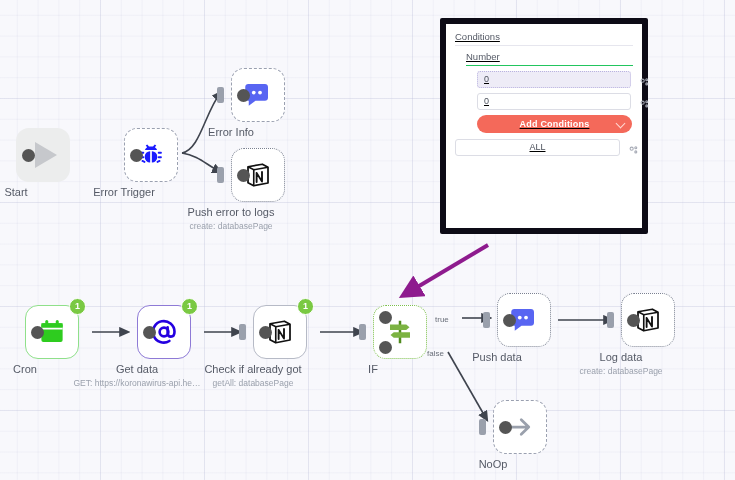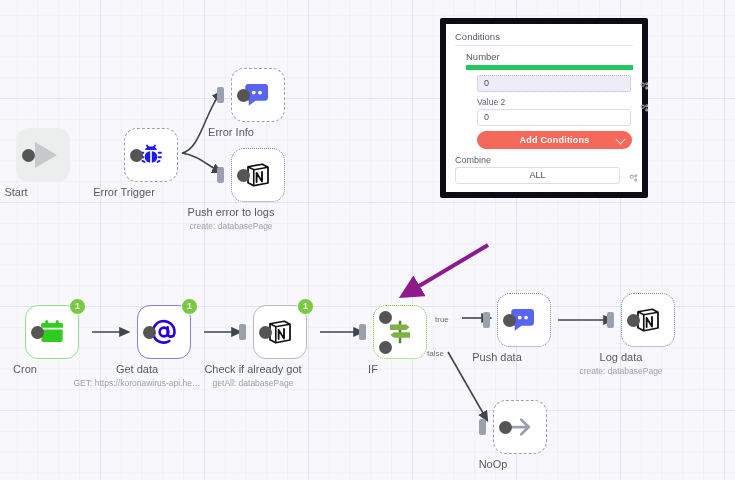--- a/index.html
+++ b/index.html
@@ -65,31 +65,31 @@
   
   .ico{width:30px;height:30px;display:block;}
   .play-tri{
     width:0;height:0;border-left:22px solid #c6c8cc;
     border-top:13px solid transparent;border-bottom:13px solid transparent;
     margin-left:5px;
   }
 
   
   #panel{
-    position:absolute;left:440px;top:18px;width:208px;height:180px;
-    background:#0d0b16;border-radius:2px;box-sizing:border-box;padding:6px;
+    position:absolute;left:440px;top:18px;width:208px;height:216px;
+    background:#0d0b16;border-radius:2px;box-sizing:border-box;padding:6px;text-decoration:underline;
   }
   #panelInner{
     background:#fff;width:100%;height:100%;box-sizing:border-box;
     padding:7px 9px 8px 9px;position:relative;
   }
   .sec-title{font-size:9.5px;color:#555a66;padding-bottom:3px;
              border-bottom:1px solid #e6e6ee;margin-bottom:5px;}
   .sub-title{font-size:9.5px;color:#555a66;padding-bottom:3px;margin-left:11px;
-             border-bottom:5px solid #22c55e;margin-bottom:5px;}
+             border-bottom:1px solid #22c55e;margin-bottom:5px;}
   .fld{margin-left:22px;position:relative;margin-bottom:5px;}
   .flabel{font-size:8.5px;color:#5a5f6b;margin-bottom:2px;}
   .finput{
     height:17px;box-sizing:border-box;border:1px solid #dcdde5;border-radius:3px;
     background:#fff;font-size:9px;color:#4a4f5a;line-height:15px;padding:0 6px;
     width:154px;position:relative;
   }
   .finput.hl{border:1px dotted #b9b2e0;background:#eeecf7;}
   .chev{
     position:absolute;right:6px;top:6px;width:6px;height:6px;
@@ -310,37 +310,35 @@
           <svg width="11" height="11" viewBox="0 0 24 24">
             <circle cx="8" cy="8" r="3.4" fill="none" stroke="#a7abb6" stroke-width="2.3"></circle>
             <circle cx="17" cy="6" r="2.2" fill="none" stroke="#a7abb6" stroke-width="2.3"></circle>
             <circle cx="17" cy="15" r="2.2" fill="none" stroke="#a7abb6" stroke-width="2.3"></circle>
           </svg>
         </span>
       </div>
 
 
       <div class="fld">
-        <div class="flabel">Value 2</div>
         <div class="finput">0</div>
         <span class="gear">
           <svg width="11" height="11" viewBox="0 0 24 24">
             <circle cx="8" cy="8" r="3.4" fill="none" stroke="#a7abb6" stroke-width="2.3"></circle>
             <circle cx="17" cy="6" r="2.2" fill="none" stroke="#a7abb6" stroke-width="2.3"></circle>
             <circle cx="17" cy="15" r="2.2" fill="none" stroke="#a7abb6" stroke-width="2.3"></circle>
           </svg>
         </span>
       </div>
 
       <div class="addbtn">
         <span>Add Conditions</span>
         <span class="chev"></span>
       </div>
 
-      <div class="comb-label">Combine</div>
       <div class="comb-fld">
         <div class="finput">ALL</div>
         <span class="gear">
           <svg width="11" height="11" viewBox="0 0 24 24">
             <circle cx="8" cy="8" r="3.4" fill="none" stroke="#a7abb6" stroke-width="2.3"></circle>
             <circle cx="17" cy="6" r="2.2" fill="none" stroke="#a7abb6" stroke-width="2.3"></circle>
             <circle cx="17" cy="15" r="2.2" fill="none" stroke="#a7abb6" stroke-width="2.3"></circle>
           </svg>
         </span>
       </div>

